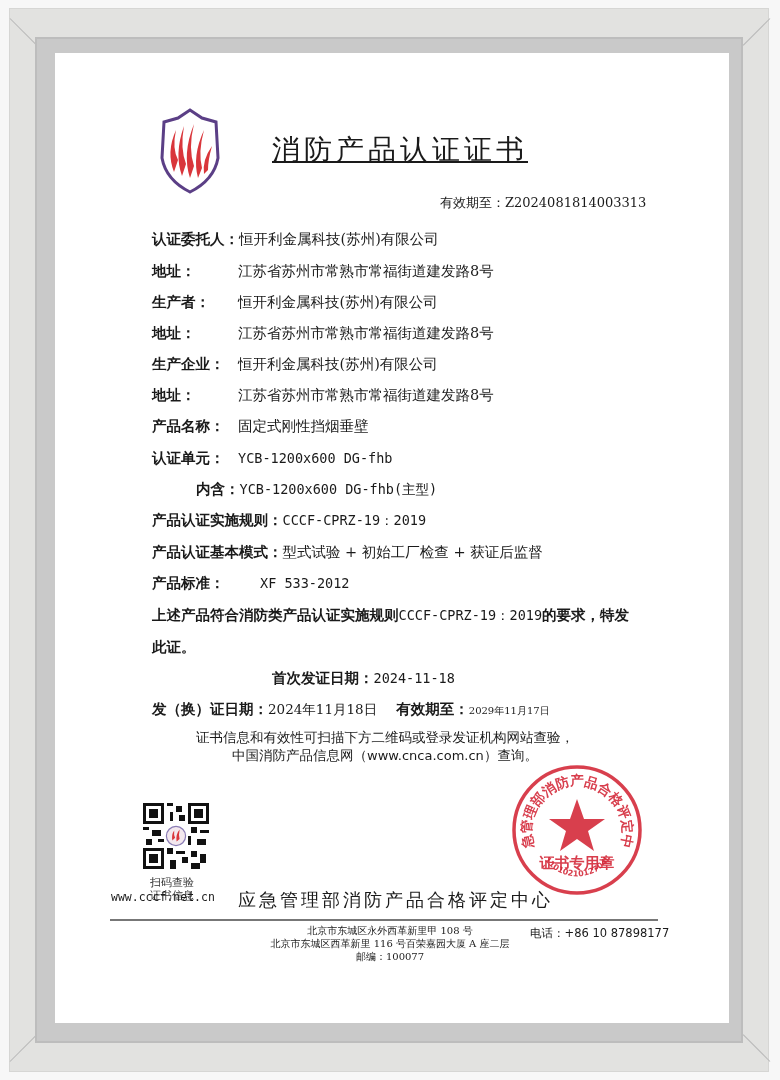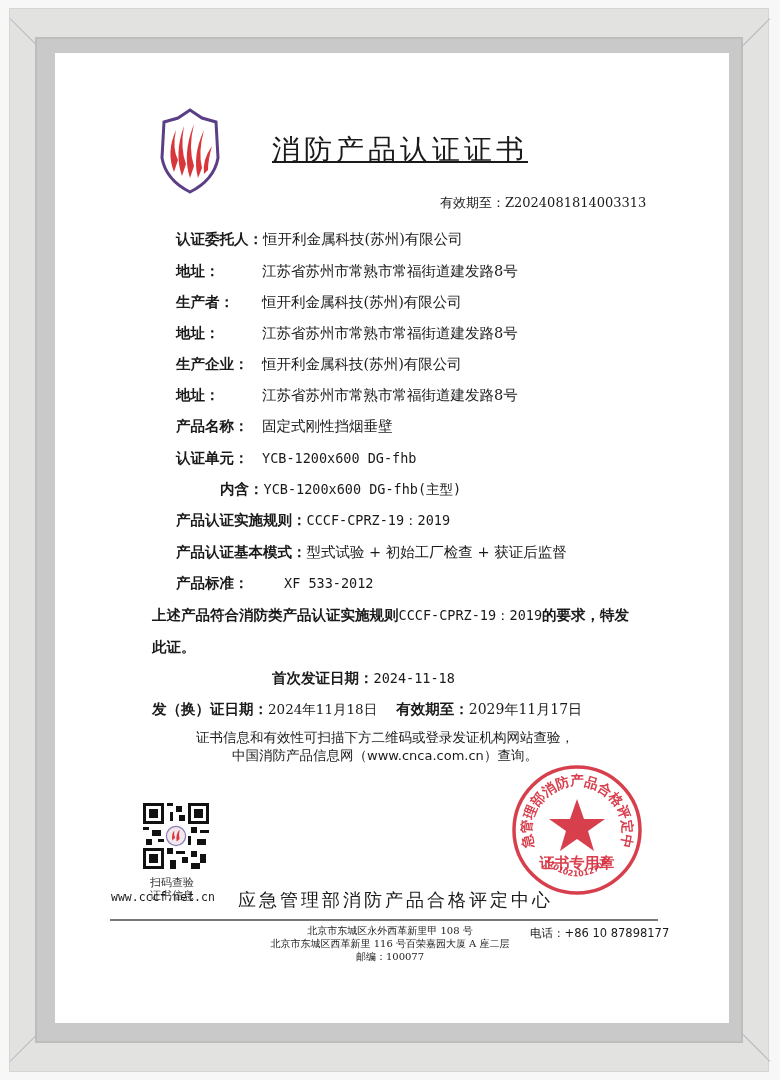--- a/index.html
+++ b/index.html
@@ -27,21 +27,21 @@
   .bevel-tr { right: 10px; top: 18px; transform: rotate(-45deg); transform-origin: right; }
   .bevel-bl { left: 10px; bottom: 18px; transform: rotate(-45deg); transform-origin: left; }
   .bevel-br { right: 10px; bottom: 18px; transform: rotate(45deg); transform-origin: right; }
 
   .abs { position: absolute; white-space: nowrap; }
   .logo { left: 158px; top: 108px; width: 64px; height: 86px; }
   .title { left: 272px; top: 131px; font-size: 28px; letter-spacing: 4px; font-family: "DejaVu Sans", sans-serif; font-weight: 500; text-decoration: underline; }
   .certno { left: 440px; top: 194px; font-size: 13px; }
   .certno .lbl { font-family: "DejaVu Sans", sans-serif; }
 
-  .row { position: absolute; left: 152px; font-size: 14.5px; white-space: nowrap; display: flex; align-items: baseline; margin-left: 24px; }
+  .row { position: absolute; left: 152px; font-size: 14.5px; white-space: nowrap; display: flex; align-items: baseline; }
   .row .lbl { font-family: "DejaVu Sans", sans-serif; font-weight: bold; display: inline-block; }
   .row .val { font-family: "DejaVu Serif", serif; }
   .row .mono { font-family: "DejaVu Sans Mono", "Liberation Mono", monospace; font-size: 13.5px; }
   .lbl-w86 { width: 86px; display: inline-flex; justify-content: space-between; }
   .stmt { position: absolute; left: 152px; font-size: 14.5px; font-family: "DejaVu Sans", sans-serif; font-weight: bold; white-space: nowrap; }
   .stmt .mono { font-family: "DejaVu Sans Mono", monospace; font-weight: normal; font-size: 13.5px; }
 
   .note { position: absolute; width: 520px; left: 125px; text-align: center; font-size: 13.5px; line-height: 18px; font-family: "DejaVu Serif", serif; }
   .note .url { font-family: "DejaVu Sans", sans-serif; font-size: 13px; }
 
@@ -133,21 +133,21 @@
 <div class="stmt" style="top:606px">
   <span>上述产品符合消防类产品认证实施规则</span><span class="mono">CCCF-CPRZ-19：2019</span><span>的要求，特发</span>
 </div>
 <div class="stmt" style="top:638px">此证。</div>
 
 <div class="stmt" style="top:669px; left:272px">
   <span>首次发证日期：</span><span class="mono">2024-11-18</span>
 </div>
 <div class="stmt" style="top:700px">
   <span>发（换）证日期：</span><span style="font-weight:normal;font-family:'DejaVu Serif',serif;font-size:13.5px">2024年11月18日</span>
-  <span style="margin-left:14px">有效期至：</span><span style="font-weight:normal;font-family:'DejaVu Serif',serif;font-size:14px">2029年11月17日</span>
+  <span style="margin-left:14px">有效期至：</span><span style="font-weight:normal;font-family:'DejaVu Serif',serif;font-size:10px">2029年11月17日</span>
 </div>
 
 <div class="note" style="top:728px">
   <div>证书信息和有效性可扫描下方二维码或登录发证机构网站查验，</div>
   <div><span>中国消防产品信息网（</span><span class="url">www.cnca.com.cn</span><span>）查询。</span></div>
 </div>
 
 <div class="abs qr">
   <svg width="66" height="66" viewBox="0 0 22 22">
     <rect width="22" height="22" fill="#fff"></rect>

